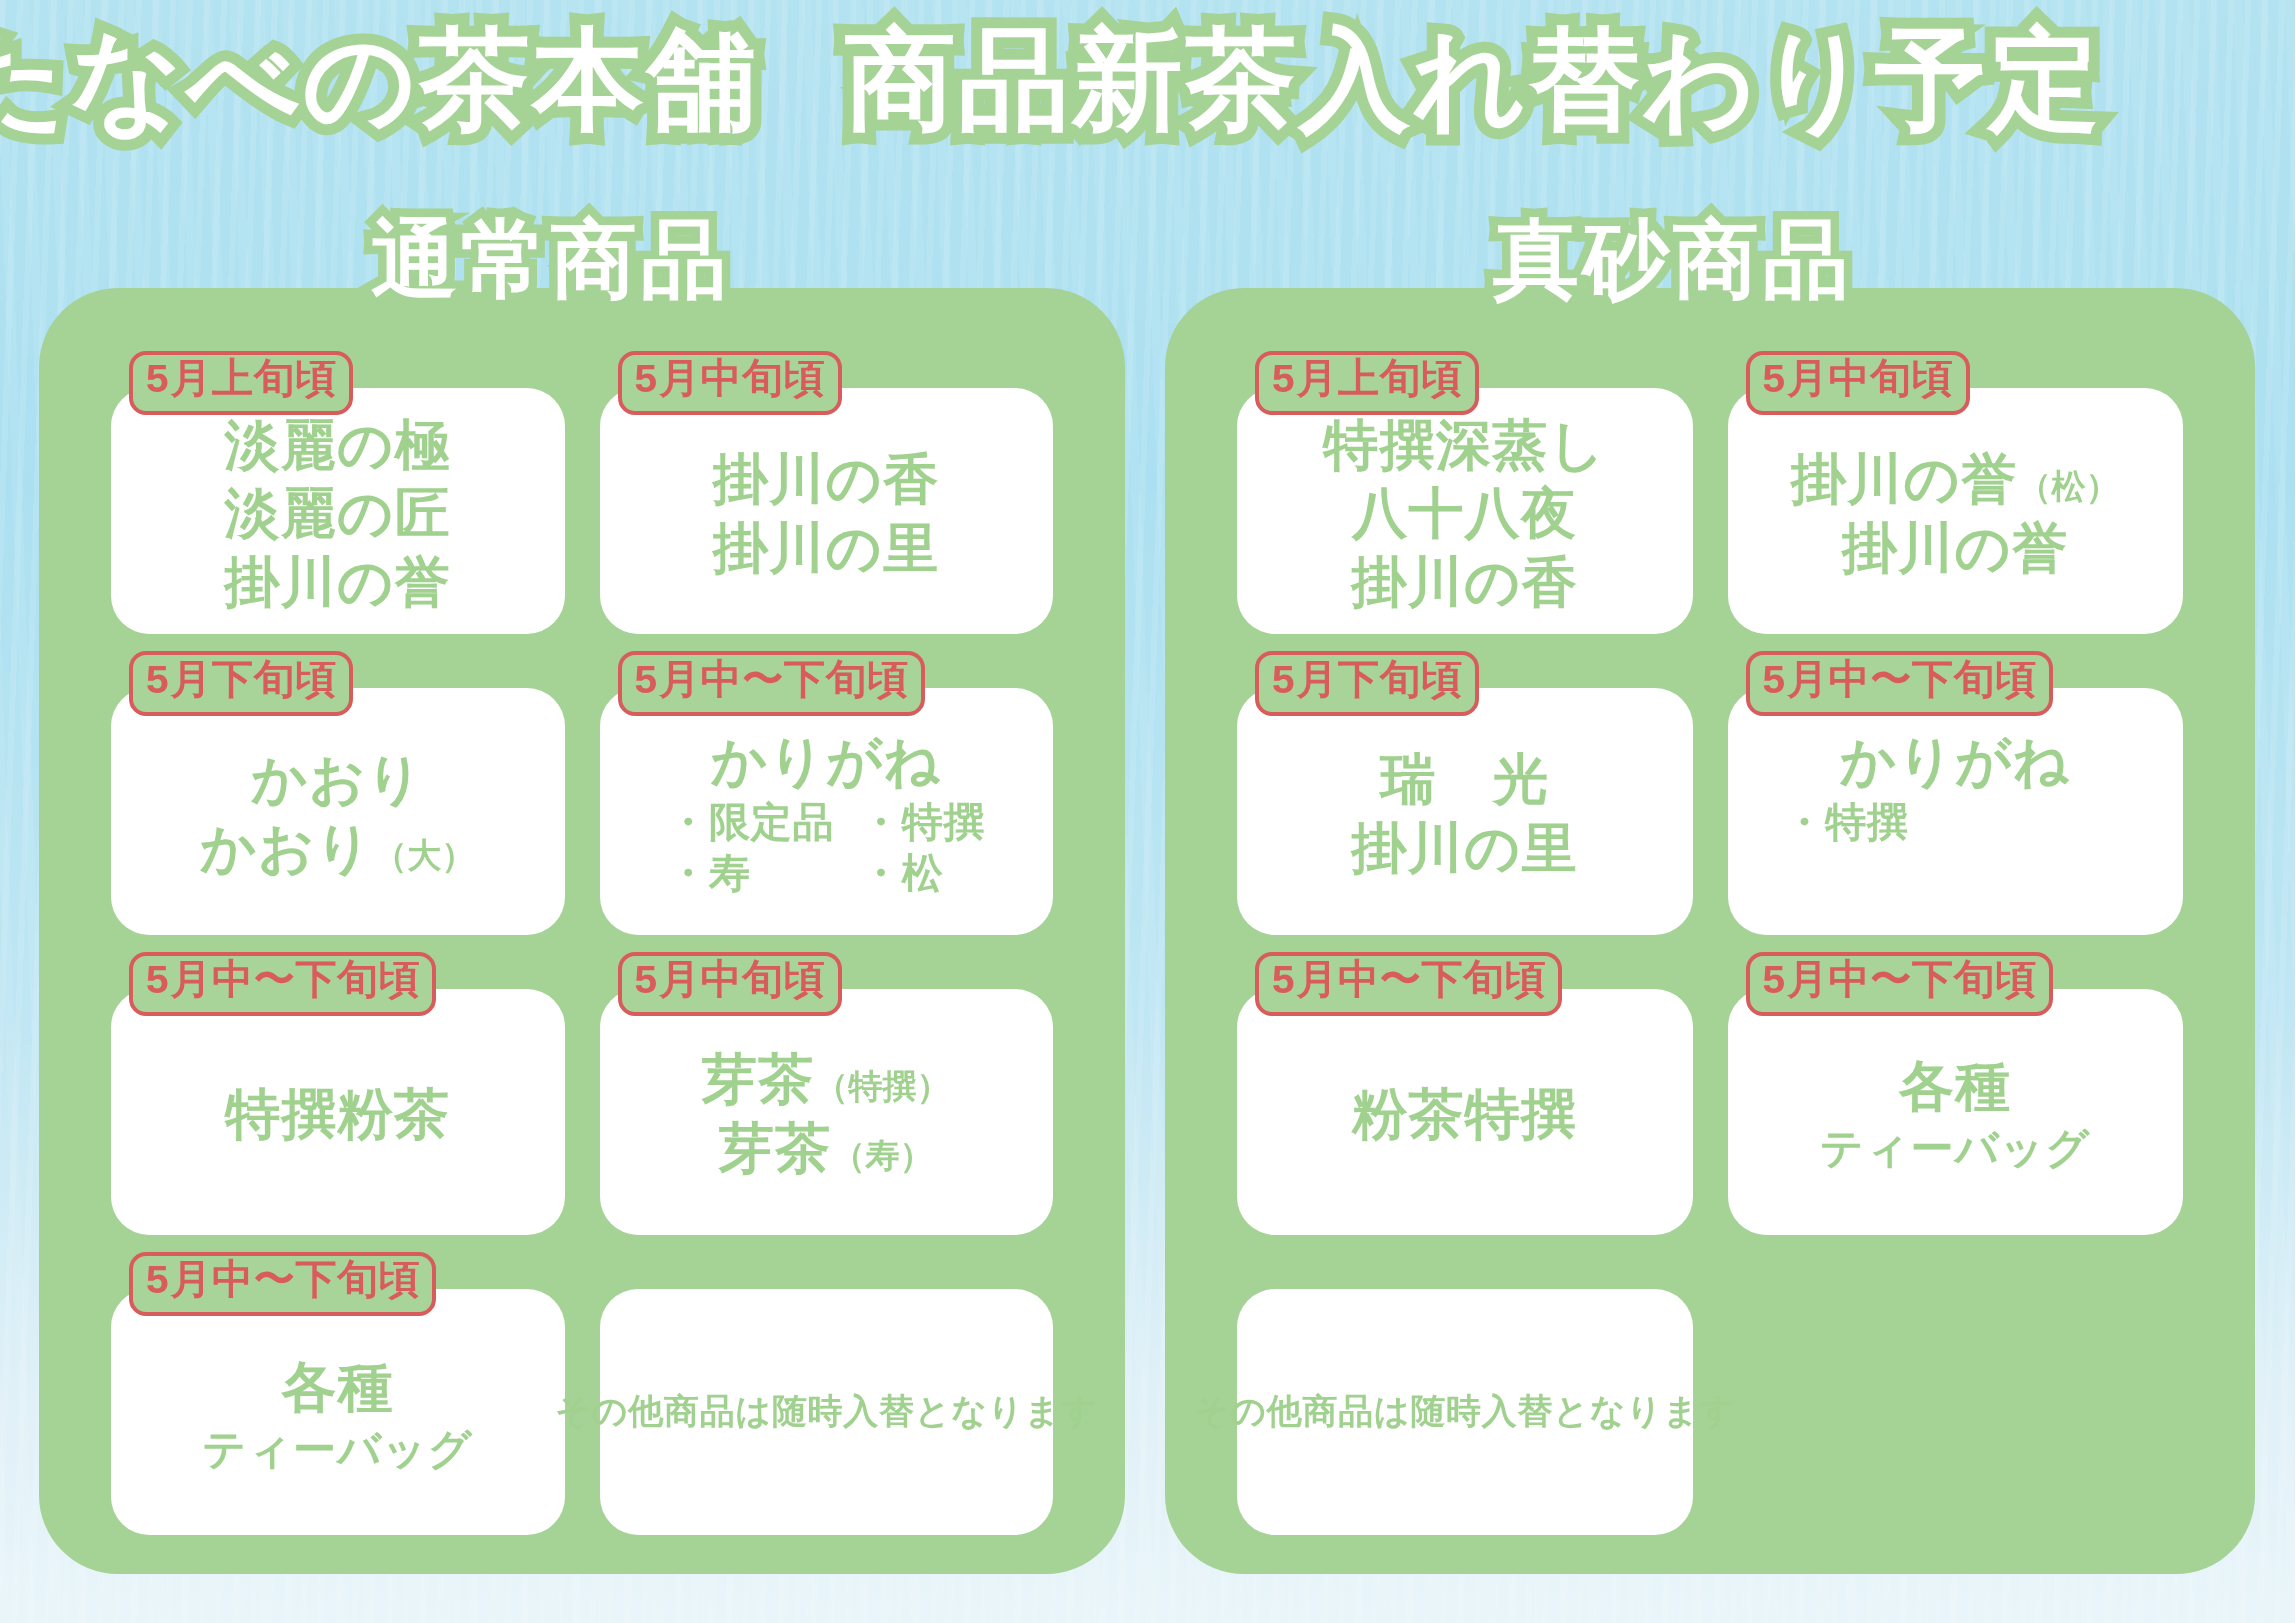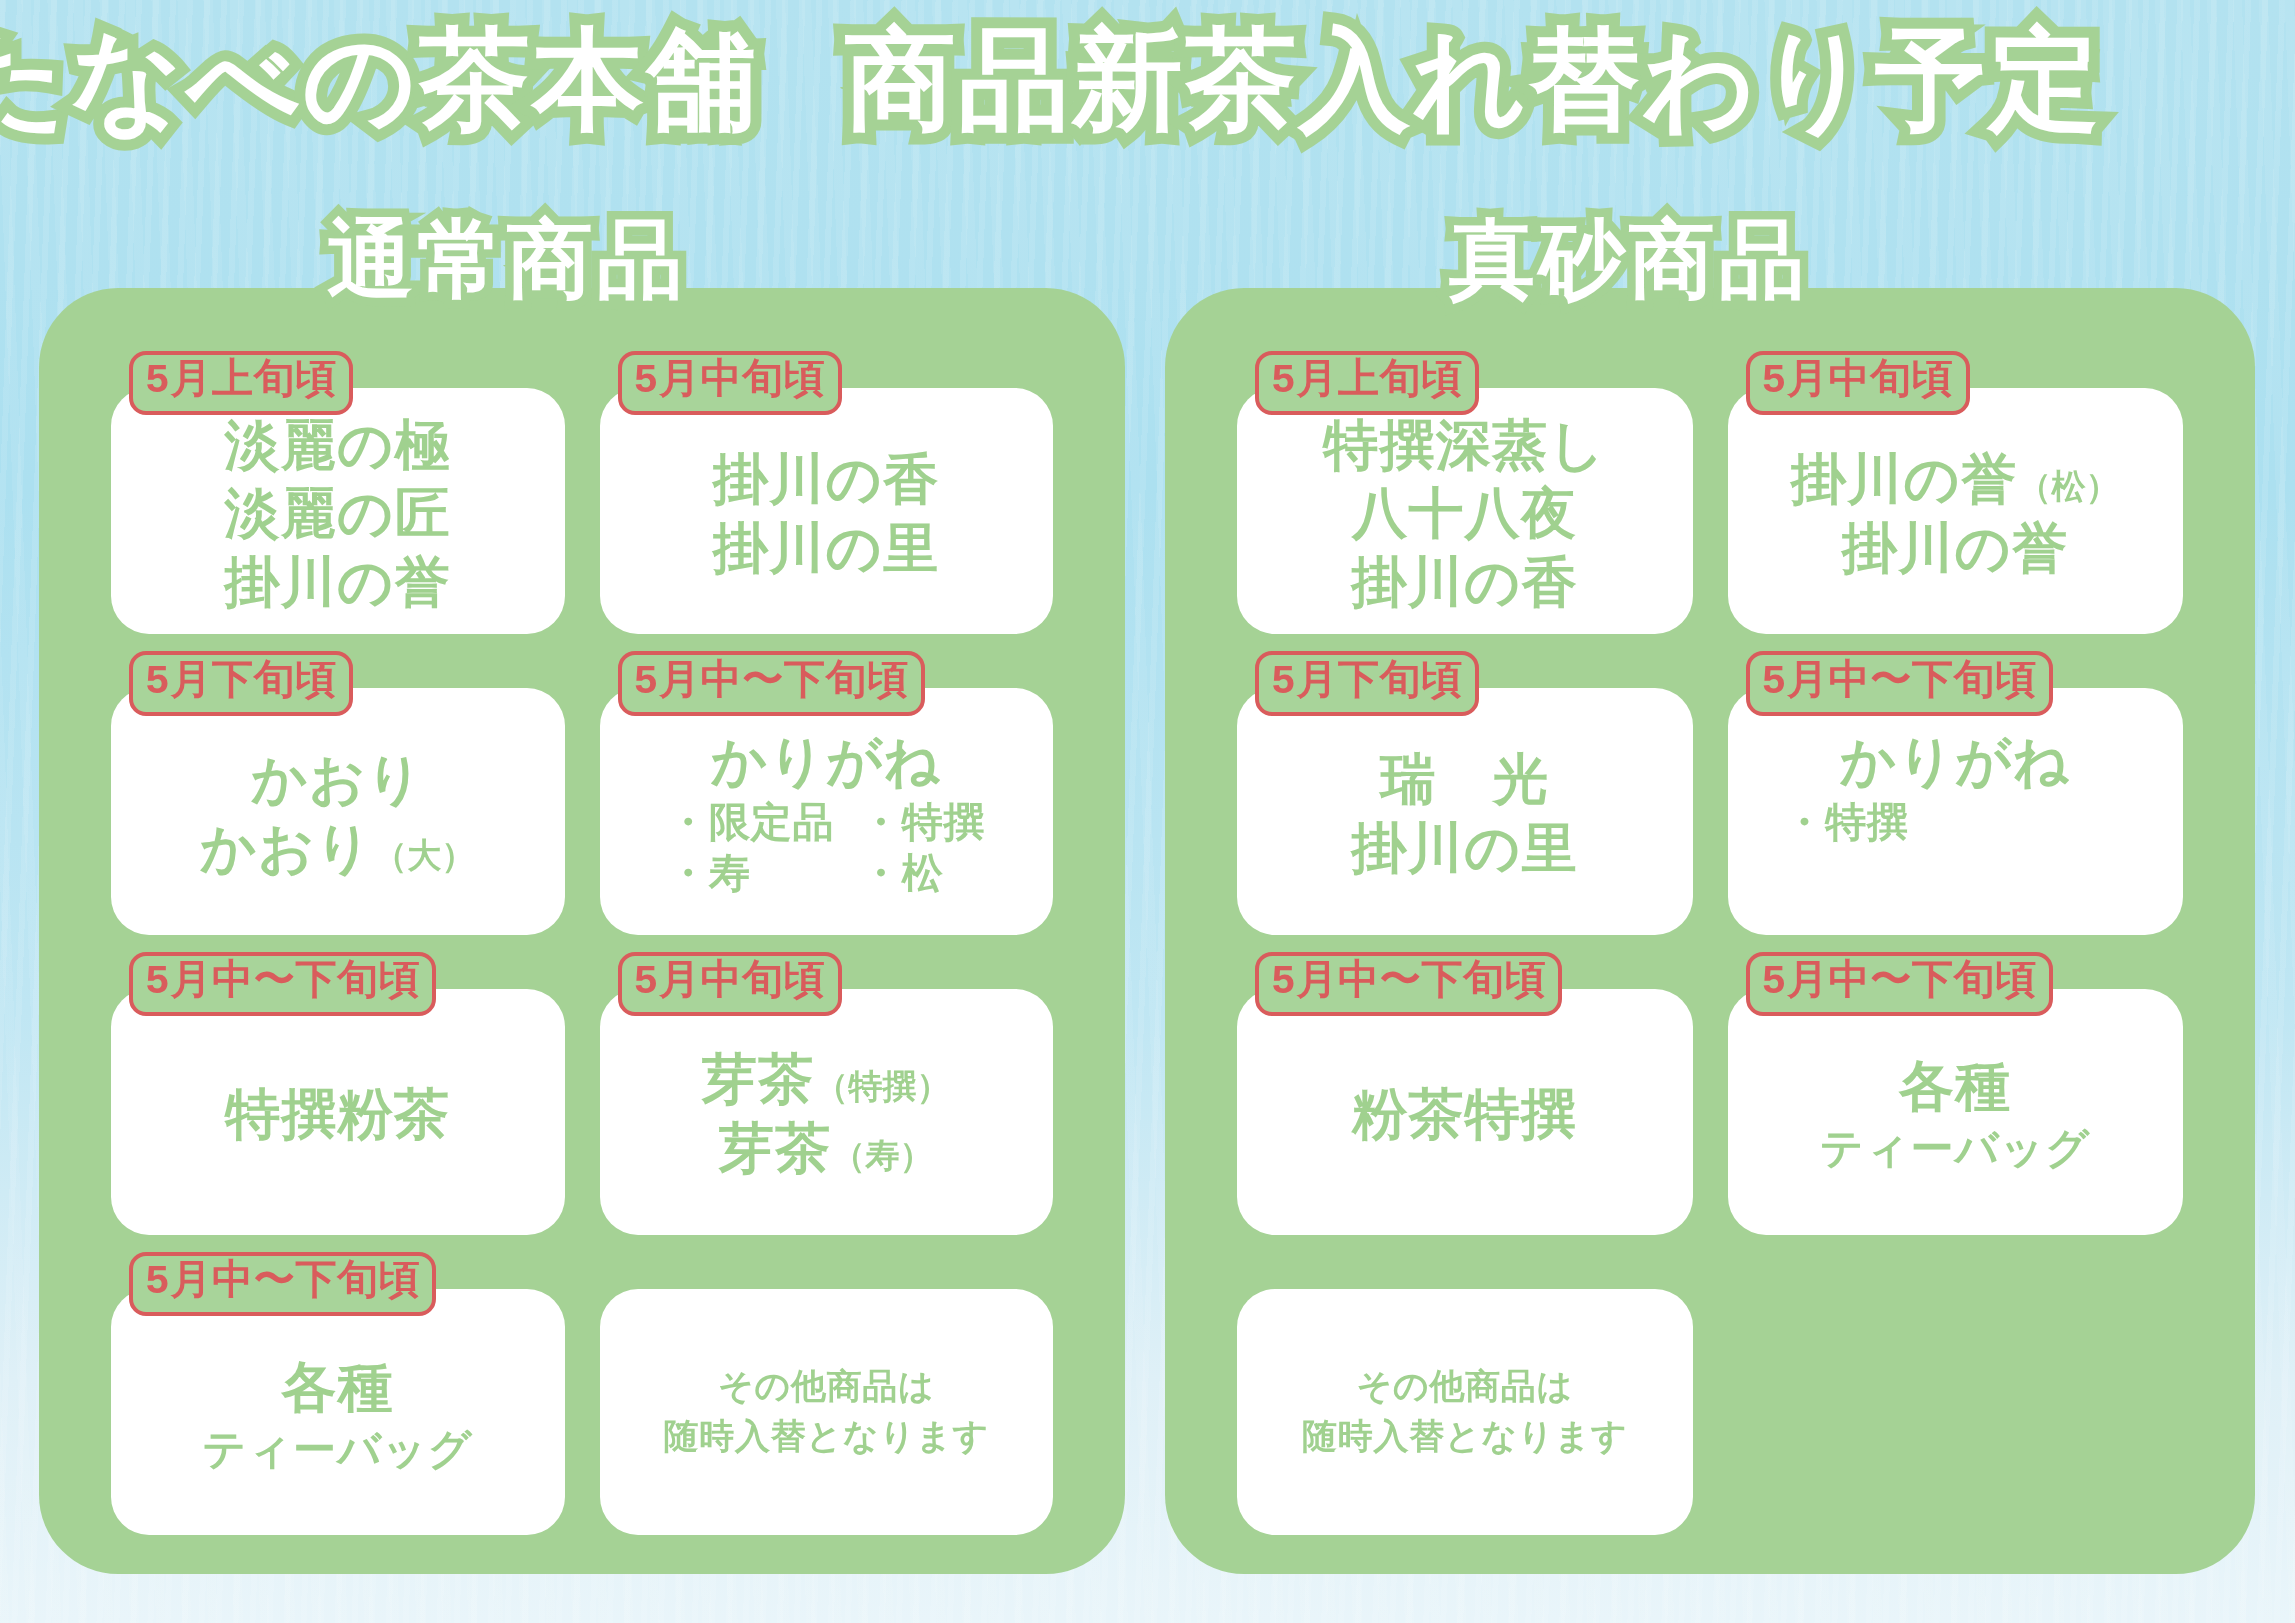--- a/index.html
+++ b/index.html
@@ -31,20 +31,21 @@
   }
 
   
   .sec-title{
     position:absolute;z-index:7;
     font-size:86px;line-height:1;font-weight:700;letter-spacing:3.9px;
     color:#ffffff;
     -webkit-text-stroke:17px #a5d295;
     paint-order:stroke fill;
     white-space:nowrap;
+    margin-left:44px;
   }
   #sec-title-left{left:327px;top:216px;}
   #sec-title-right{left:1449px;top:216px;}
 
   
   .panel{
     position:absolute;background:#a5d295;border-radius:79px;z-index:2;
   }
   #panel-left{left:39px;top:288px;width:1086px;height:1286px;}
   #panel-right{left:1165px;top:288px;width:1090px;height:1286px;}
@@ -96,21 +97,21 @@
   .subitem{
     font-size:41px;line-height:1.22;font-weight:700;color:#a0d18f;
     white-space:nowrap;letter-spacing:0.7px;
   }
   .sublist.single{grid-template-columns:auto;justify-content:start;padding-left:34px;}
 
   
   .note-card{
     position:absolute;left:0;right:0;top:37px;bottom:0;
     background:#ffffff;border-radius:38px;
-    display:flex;flex-direction:column;justify-content:center;align-items:center;
+    display:flex;flex-direction:row;justify-content:center;align-items:center;
     box-sizing:border-box;padding:13px 17px;
   }
   .note-line{
     font-size:35px;line-height:1.42;font-weight:700;color:#a0d18f;
     white-space:nowrap;letter-spacing:0.7px;
   }
 </style>
 </head>
 <body>
 

